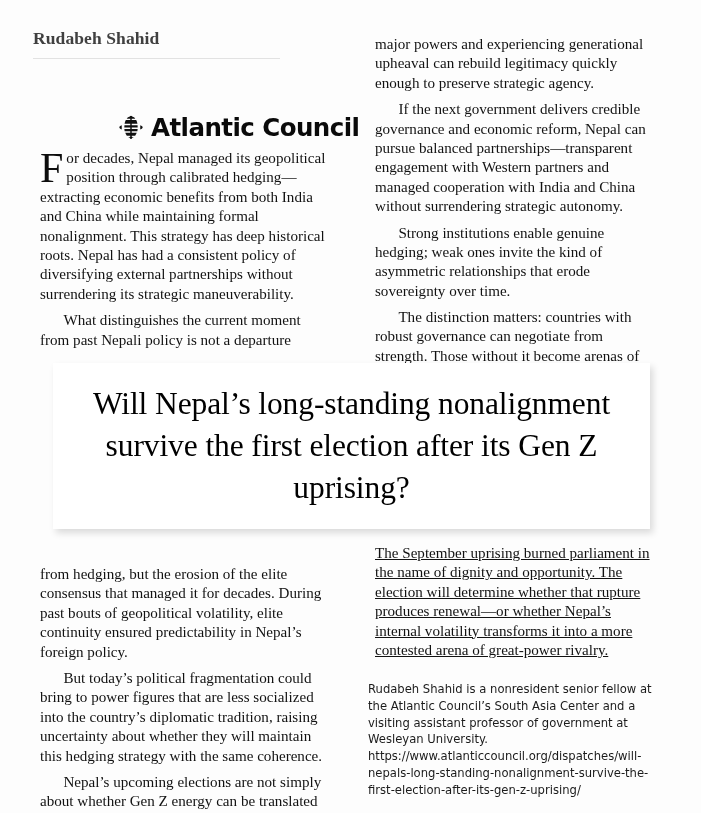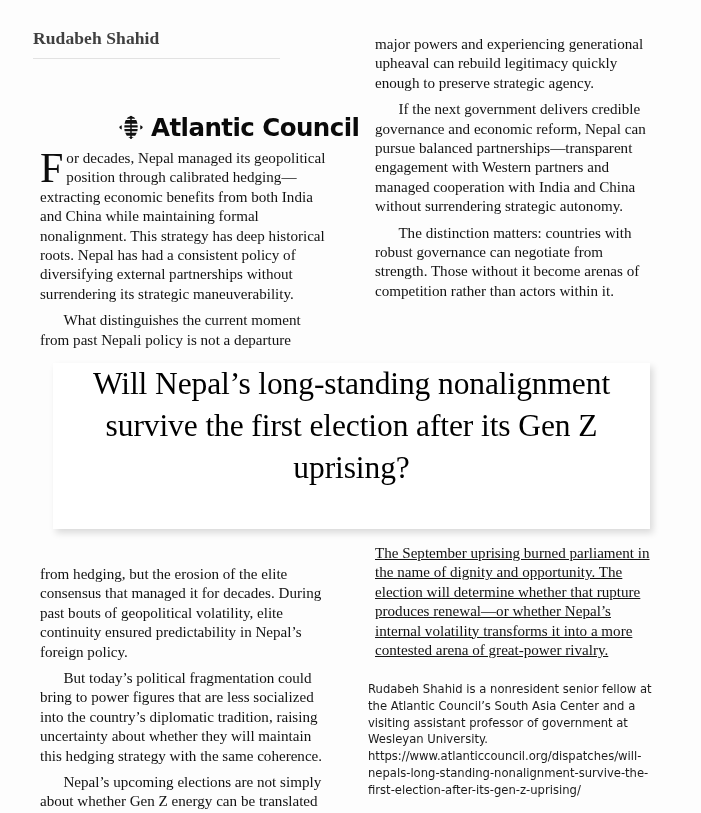--- a/index.html
+++ b/index.html
@@ -118,20 +118,21 @@
   .pullquote {
     position: absolute;
     left: 53px;
     top: 363px;
     width: 597px;
     height: 166px;
     background: #ffffff;
     box-shadow: 3px 4px 7px rgba(0,0,0,0.14);
     box-sizing: border-box;
     display: flex;
+    align-items: center;
     justify-content: center;
   }
   .pullquote-text {
     font-family: "Liberation Serif", "DejaVu Serif", serif;
     font-size: 31.5px;
     line-height: 1.33;
     text-align: center;
     color: #000000;
     letter-spacing: -0.1px;
     padding: 0 14px;
@@ -184,20 +185,21 @@
   </div>
 
   <div class="col col-left top-left">
     <p class="first dropcap-p"><span class="dropcap">F</span><span>or decades, Nepal managed its geopolitical position through calibrated hedging—extracting economic benefits from both India and China while maintaining formal nonalignment. This strategy has deep historical roots. Nepal has had a consistent policy of diversifying external partnerships without surrendering its strategic maneuverability.</span></p>
     <p>What distinguishes the current moment from past Nepali policy is not a departure</p>
   </div>
 
   <div class="col col-right top-right">
     <p class="first">major powers and experiencing generational upheaval can rebuild legitimacy quickly enough to preserve strategic agency.</p>
     <p>If the next government delivers credible governance and economic reform, Nepal can pursue balanced partnerships—transparent engagement with Western partners and managed cooperation with India and China without surrendering strategic autonomy.</p>
+    <p>Strong institutions enable genuine hedging; weak ones invite the kind of asymmetric relationships that erode sovereignty over time.</p>
     <p>The distinction matters: countries with robust governance can negotiate from strength. Those without it become arenas of competition rather than actors within it.</p>
   </div>
 
   <div class="pullquote">
     <p class="pullquote-text">Will Nepal’s long-standing nonalignment survive the first election after its Gen Z uprising?</p>
   </div>
 
   <div class="col col-left bot-left">
     <p class="first">from hedging, but the erosion of the elite consensus that managed it for decades. During past bouts of geopolitical volatility, elite continuity ensured predictability in Nepal’s foreign policy.</p>
     <p>But today’s political fragmentation could bring to power figures that are less socialized into the country’s diplomatic tradition, raising uncertainty about whether they will maintain this hedging strategy with the same coherence.</p>

